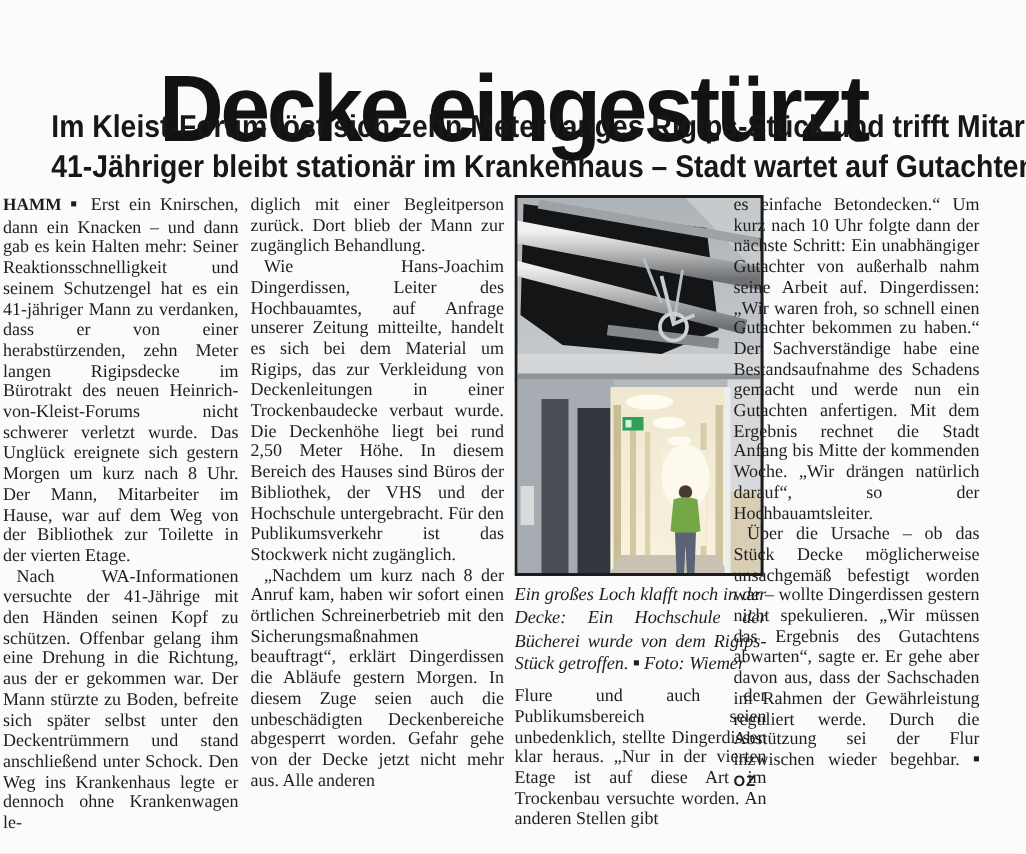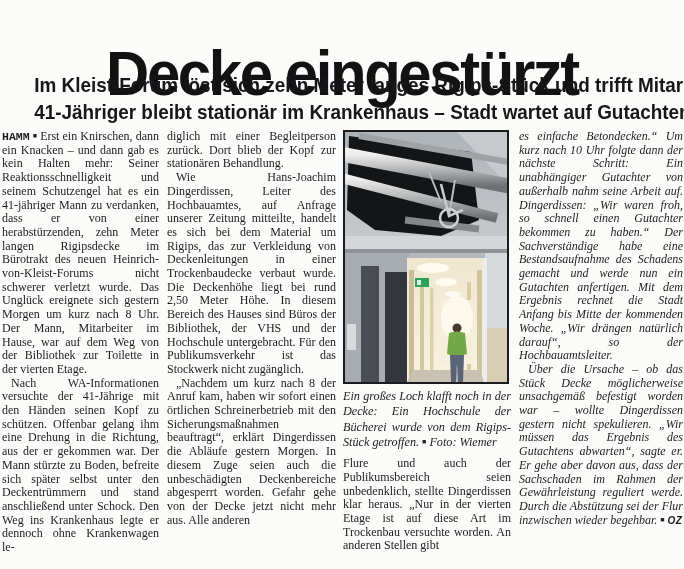--- a/index.html
+++ b/index.html
@@ -24,23 +24,23 @@
   .subtitle .line{transform:scaleX(.90);transform-origin:50% 50%;white-space:nowrap;}
   
   .col{
     position:absolute;top:130px;height:439px;overflow:hidden;
     text-align:justify;font-size:12px;line-height:13.7px;
   }
   .col p{margin:0;}
   .col p.ind{text-indent:9px;}
   #col1{left:2px;width:157px;}
   #col2{left:167px;width:169px;}
-  #col4{left:519px;width:164px;font-style:italic;}
+  #col4{left:489px;width:164px;}
   #midcol{position:absolute;left:343px;top:130px;width:168px;height:439px;overflow:hidden;}
-  .dateline{font-family:Liberation Mono, monospace;font-weight:700;font-size:11.5px;}
+  .dateline{font-family:Liberation Serif, serif;font-weight:700;font-size:11.5px;}
   .bullet{font-size:7px;vertical-align:2px;}
   .endsig{font-family:"Liberation Sans",sans-serif;font-weight:700;font-size:10px;letter-spacing:.5px;}
   
   .photo-frame{
     width:162px;height:250px;border:2px solid #1c1c1e;background:#b4b9bd;overflow:hidden;
   }
   .caption{
     margin-top:5px;font-style:italic;font-size:12.2px;line-height:15.3px;text-align:justify;
   }
   .caption .credit{font-weight:400;}
@@ -58,21 +58,21 @@
     <div class="line">Im Kleist-Forum löst sich zehn Meter langes Rigips-Stück und trifft Mitarbeiter</div>
     <div class="line">41-Jähriger bleibt stationär im Krankenhaus – Stadt wartet auf Gutachten</div>
   </div>
 
   <div class="col" id="col1">
     <p><span class="dateline">HAMM</span> <span class="bullet">■</span> <span>Erst ein Knirschen, dann ein Knacken – und dann gab es kein Halten mehr: Seiner Reaktionsschnelligkeit und seinem Schutzengel hat es ein 41-jähriger Mann zu verdanken, dass er von einer herabstürzenden, zehn Meter langen Rigipsdecke im Bürotrakt des neuen Heinrich-von-Kleist-Forums nicht schwerer verletzt wurde. Das Unglück ereignete sich gestern Morgen um kurz nach 8 Uhr. Der Mann, Mitarbeiter im Hause, war auf dem Weg von der Bibliothek zur Toilette in der vierten Etage.</span></p>
     <p class="ind">Nach WA-Informationen versuchte der 41-Jährige mit den Händen seinen Kopf zu schützen. Offenbar gelang ihm eine Drehung in die Richtung, aus der er gekommen war. Der Mann stürzte zu Boden, befreite sich später selbst unter den Deckentrümmern und stand anschließend unter Schock. Den Weg ins Krankenhaus legte er dennoch ohne Krankenwagen le-</p>
   </div>
 
   <div class="col" id="col2">
-    <p>diglich mit einer Begleitperson zurück. Dort blieb der Kopf zur stationären Behandlung.</p>
+    <p>diglich mit einer Begleitperson zurück. Dort blieb der Mann zur zugänglich Behandlung.</p>
     <p class="ind">Wie Hans-Joachim Dingerdissen, Leiter des Hochbauamtes, auf Anfrage unserer Zeitung mitteilte, handelt es sich bei dem Material um Rigips, das zur Verkleidung von Deckenleitungen in einer Trockenbaudecke verbaut wurde. Die Deckenhöhe liegt bei rund 2,50 Meter Höhe. In diesem Bereich des Hauses sind Büros der Bibliothek, der VHS und der Hochschule untergebracht. Für den Publikumsverkehr ist das Stockwerk nicht zugänglich.</p>
     <p class="ind">„Nachdem um kurz nach 8 der Anruf kam, haben wir sofort einen örtlichen Schreinerbetrieb mit den Sicherungsmaßnahmen beauftragt“, erklärt Dingerdissen die Abläufe gestern Morgen. In diesem Zuge seien auch die unbeschädigten Deckenbereiche abgesperrt worden. Gefahr gehe von der Decke jetzt nicht mehr aus. Alle anderen</p>
   </div>
 
   <div id="midcol">
     <div class="photo-frame">
       <svg width="162" height="250" viewBox="0 0 162 250" xmlns="http://www.w3.org/2000/svg">
         <defs>
           <linearGradient id="gCeil" x1="0" y1="0" x2="0" y2="1">
             <stop offset="0" stop-color="#aeb3b8"></stop>

